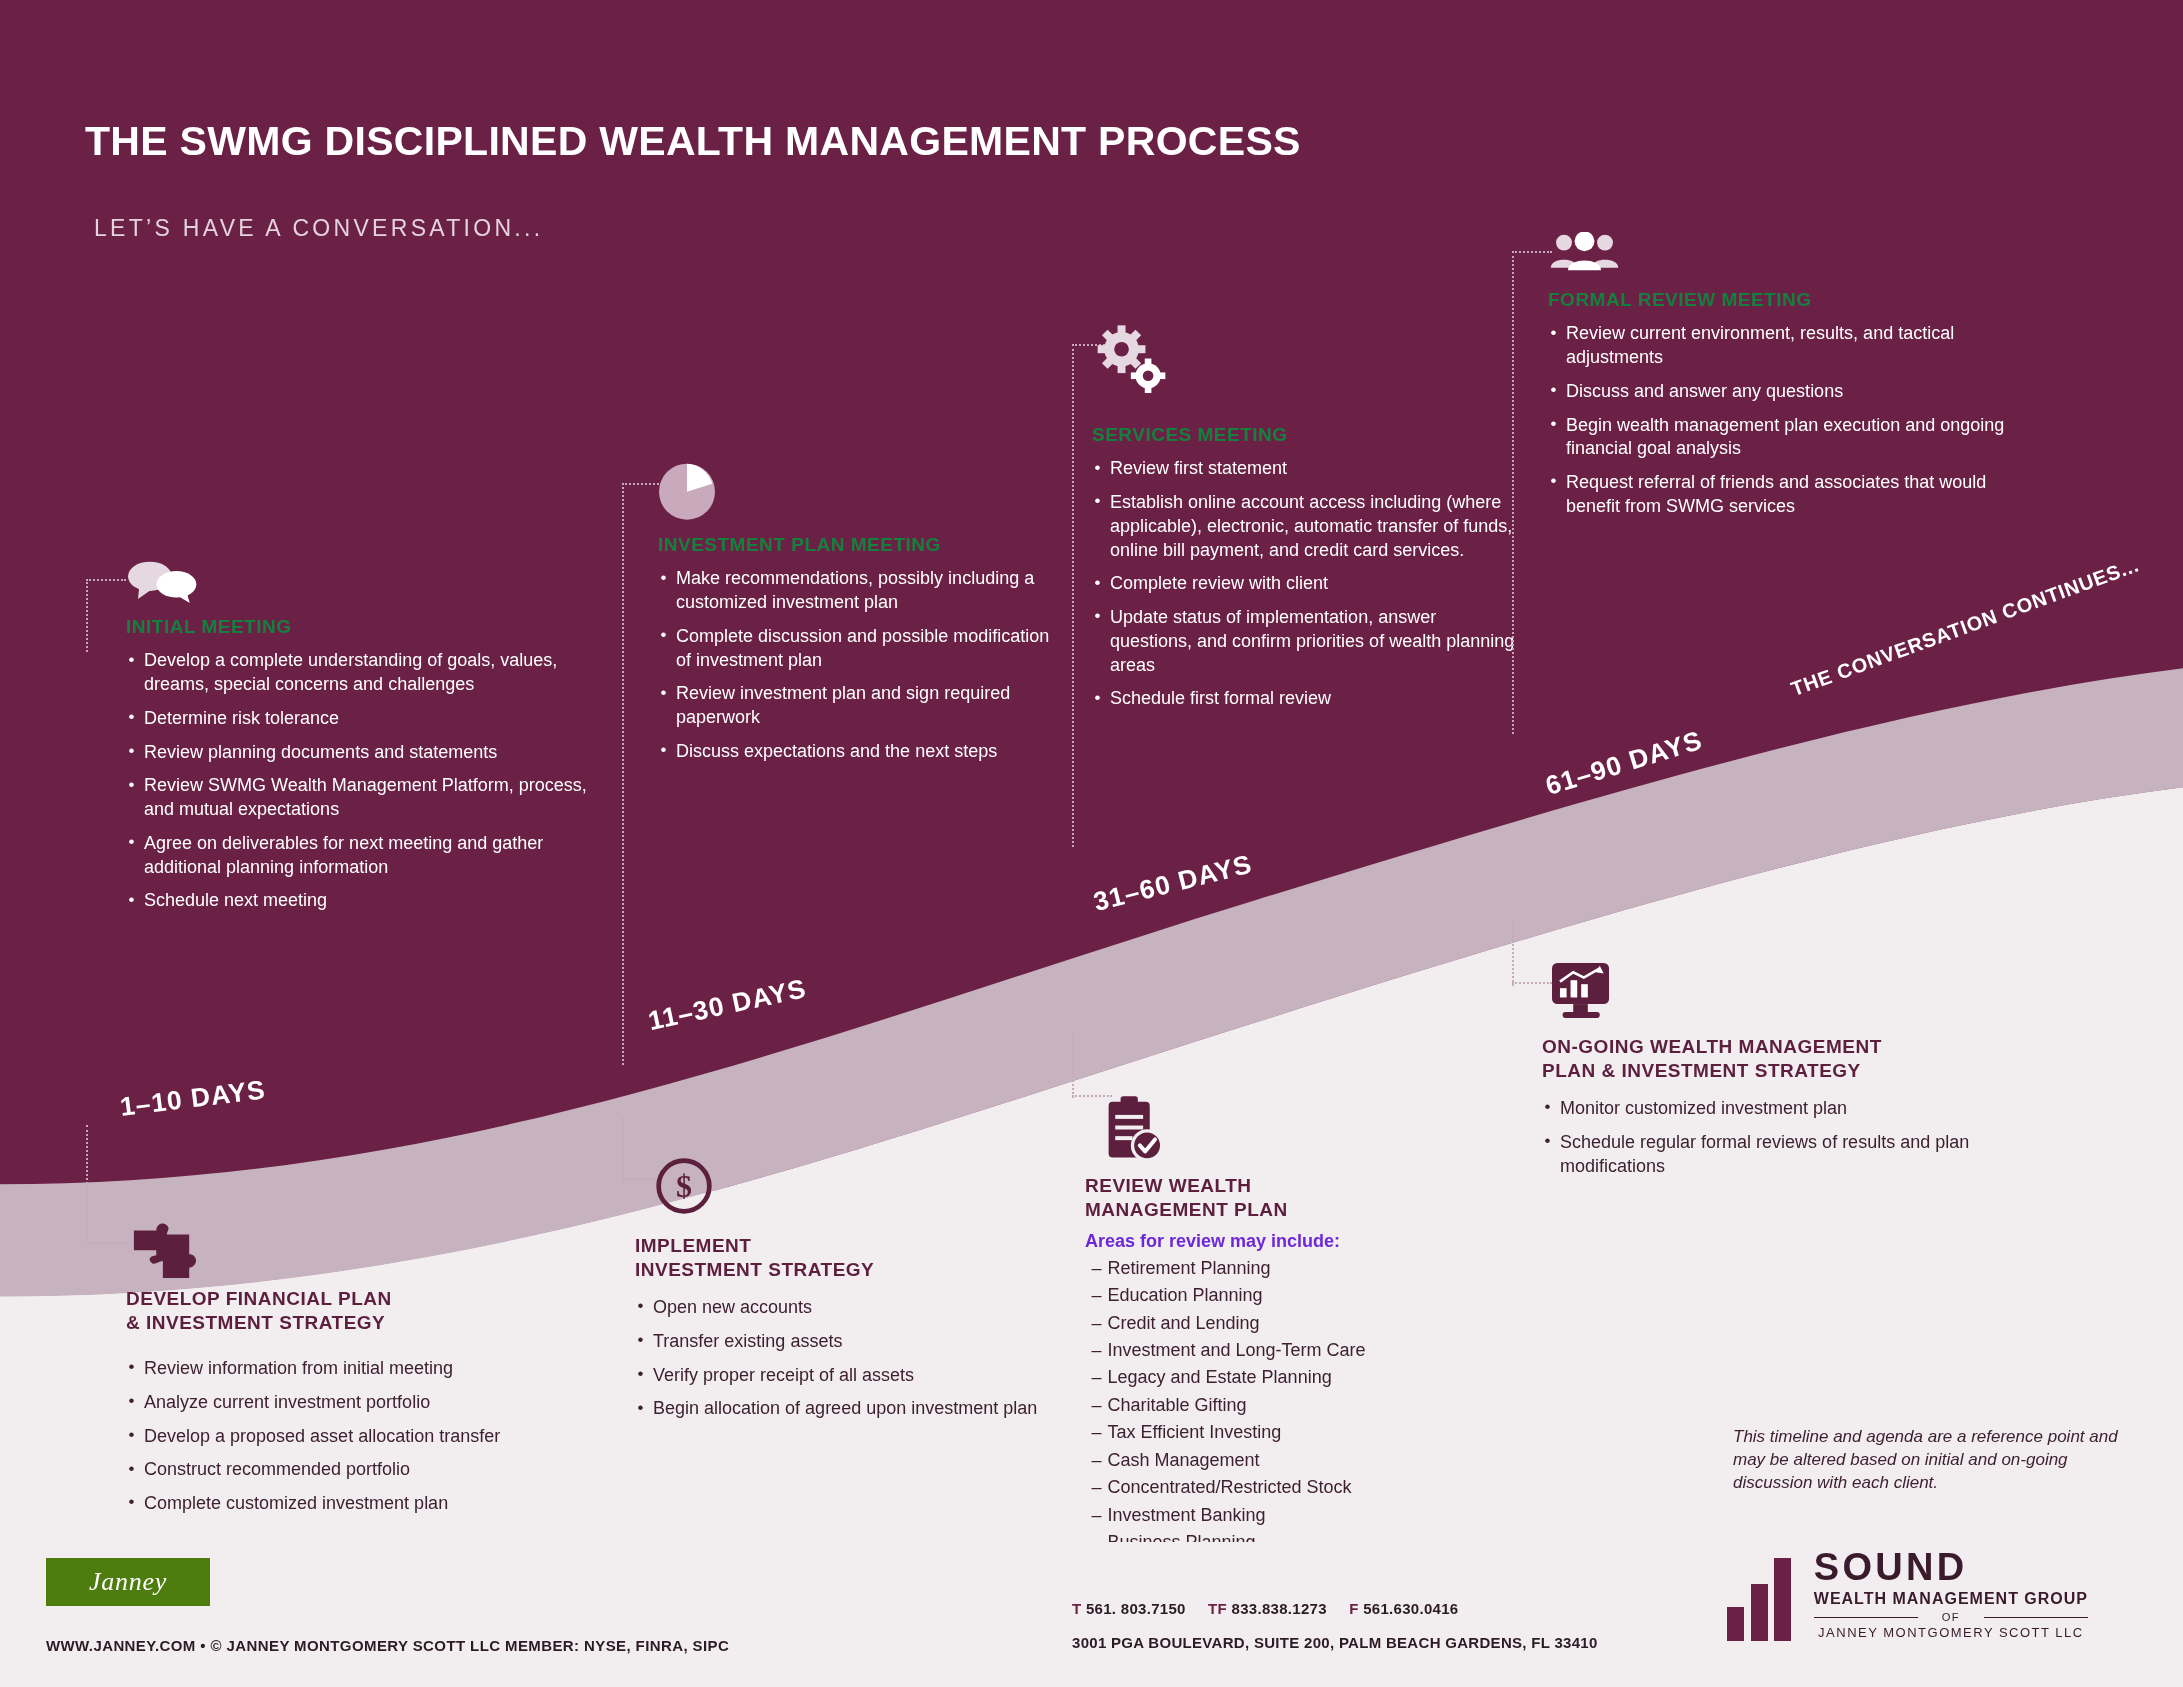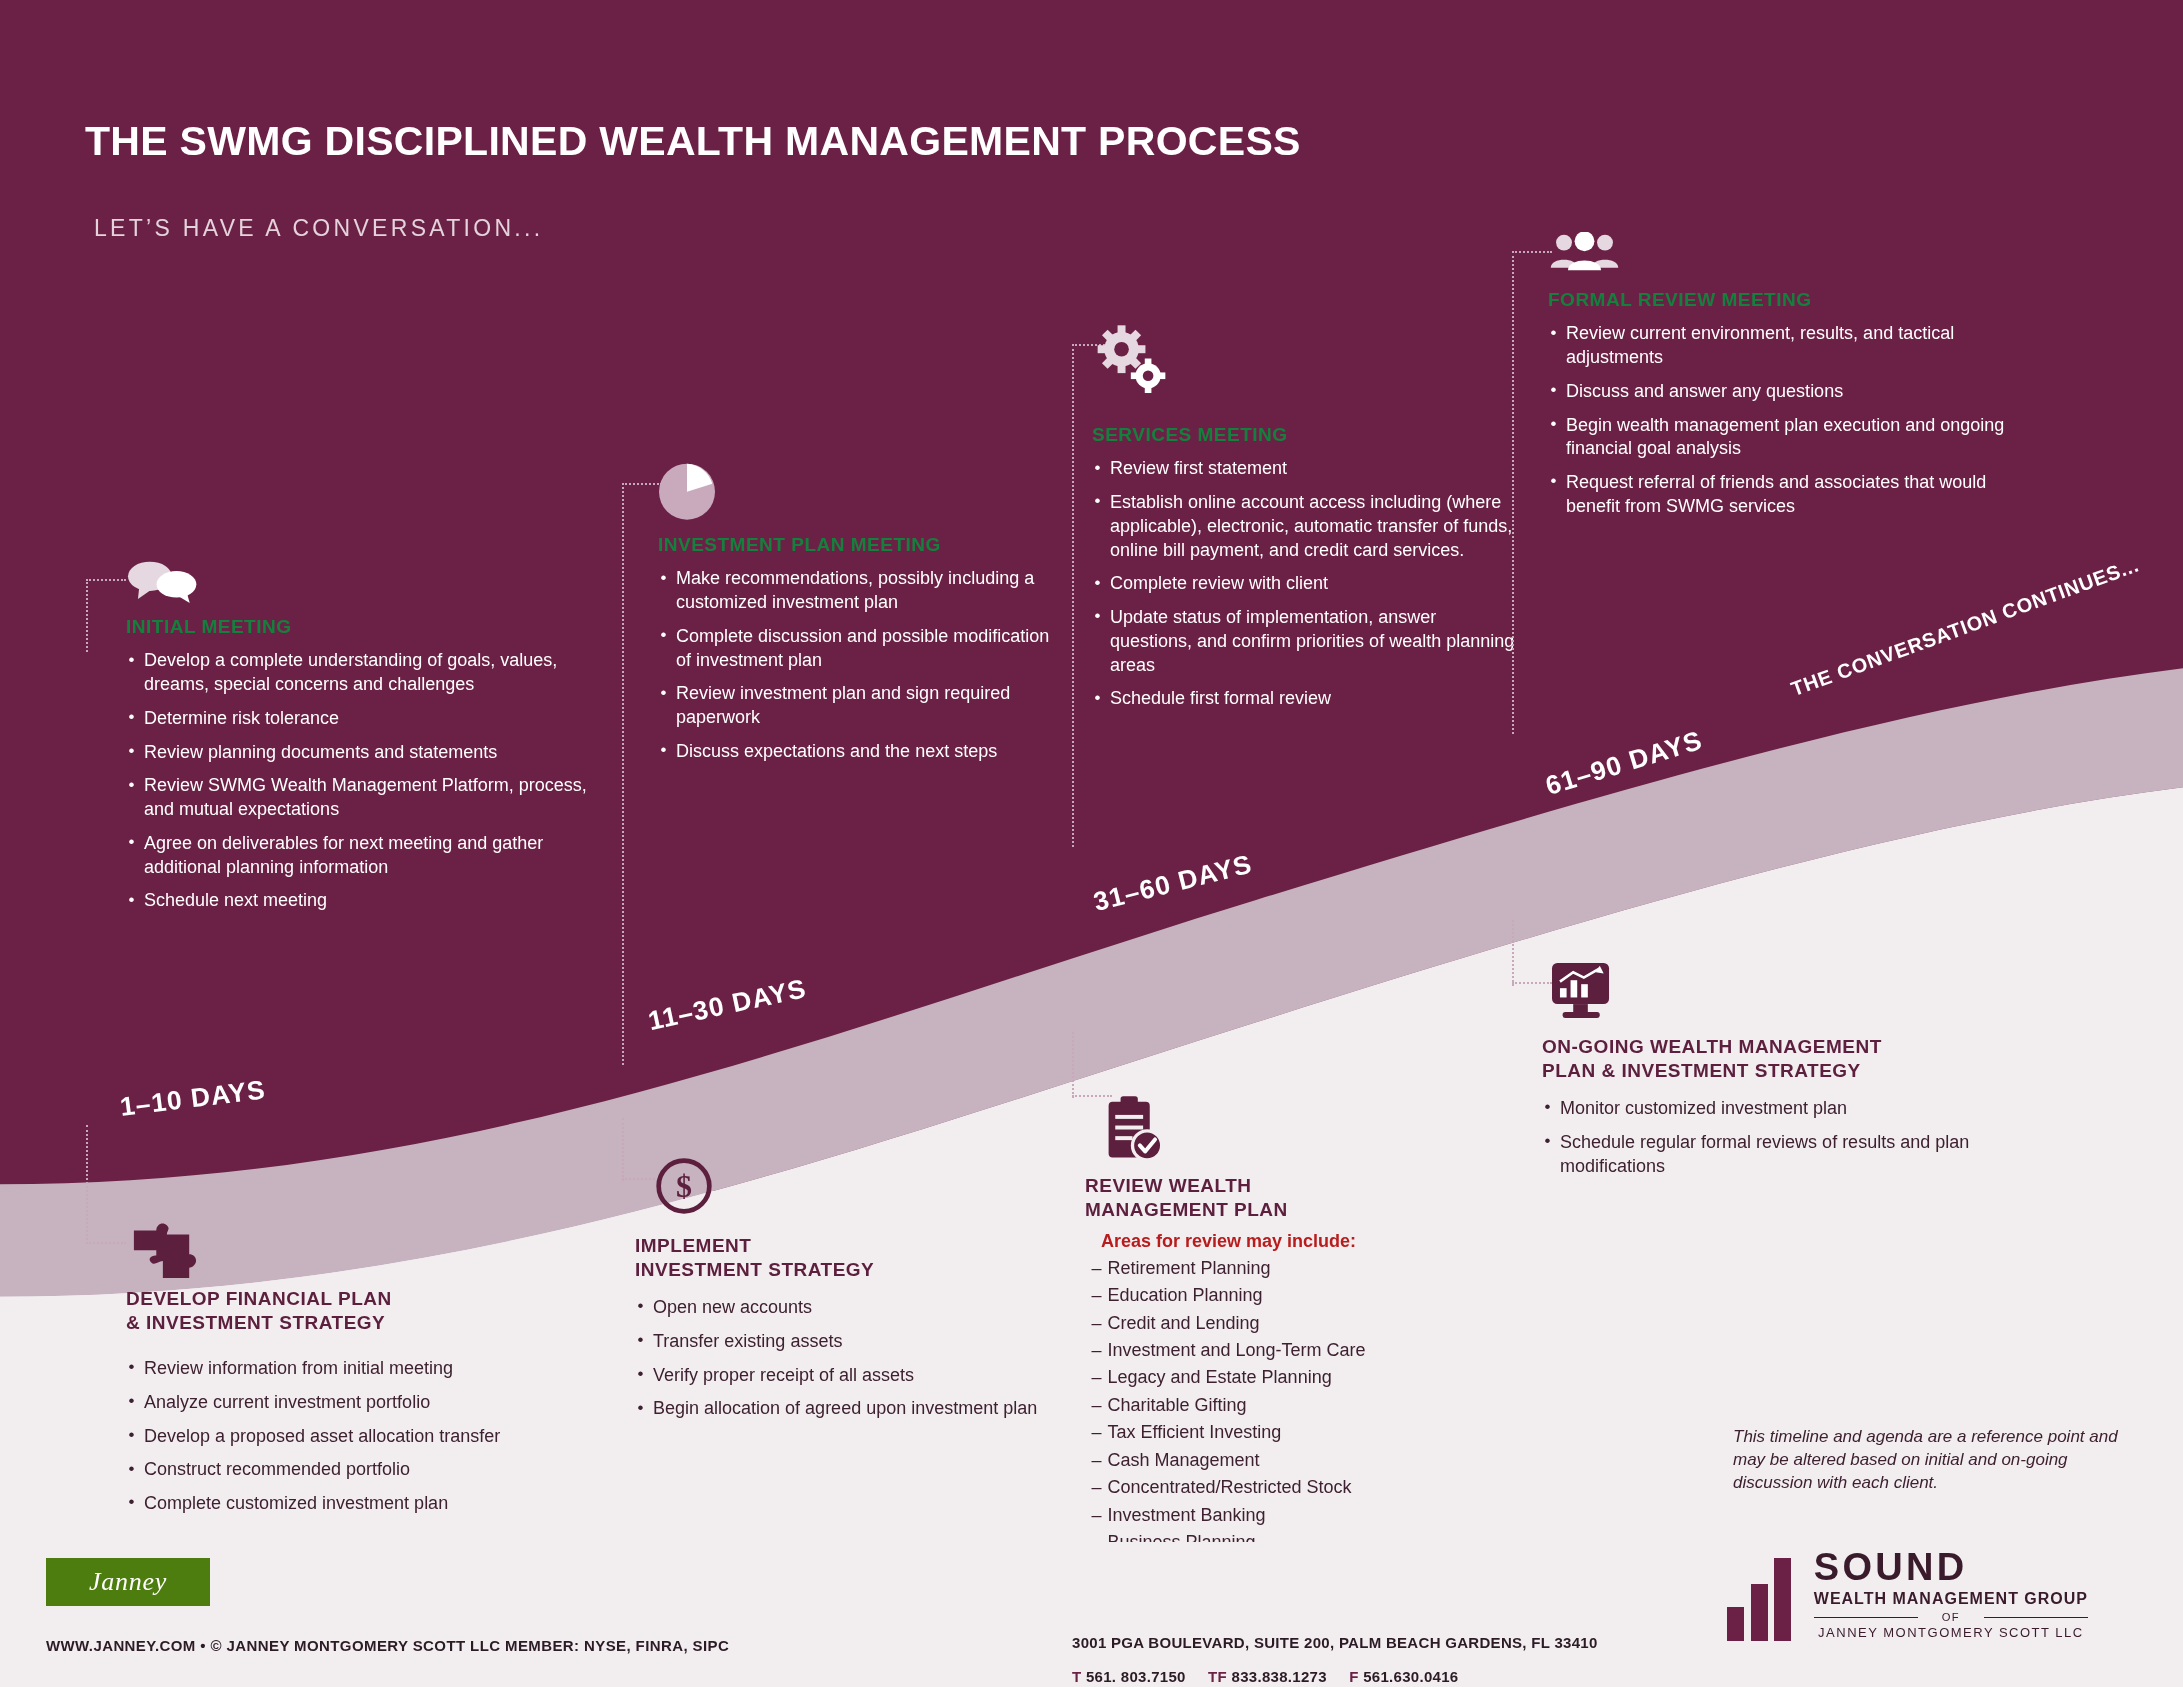--- a/index.html
+++ b/index.html
@@ -122,22 +122,22 @@
   }
   .dash-list li:before {
     content: "\2013";
     position: absolute;
     left: 6.6px;
     top: 0;
   }
   .sub-head {
     font-size: 18px;
     font-weight: bold;
-    color: #b91c1c;
-    margin: 0 0 4px 16px;
+    color: #6d28d9;
+    margin: 0 0 4px 0;
   }
   
   .day-label {
     position: absolute;
     font-size: 26.5px;
     font-weight: bold;
     color: #ffffff;
     letter-spacing: 1px;
     white-space: nowrap;
   }
@@ -220,21 +220,21 @@
     font-size: 15px;
     font-weight: bold;
     color: #2c1b25;
     letter-spacing: 0.4px;
     white-space: nowrap;
     z-index: 8;
   }
   .footer-contact {
     position: absolute;
     left: 1072px;
-    top: 1668px;
+    top: 1600px;
     font-size: 15px;
     color: #2c1b25;
     font-weight: bold;
     letter-spacing: 0.3px;
     white-space: nowrap;
     z-index: 8;
   }
   .footer-contact .lbl { color: #6b2145; }
   .footer-address {
     position: absolute;

